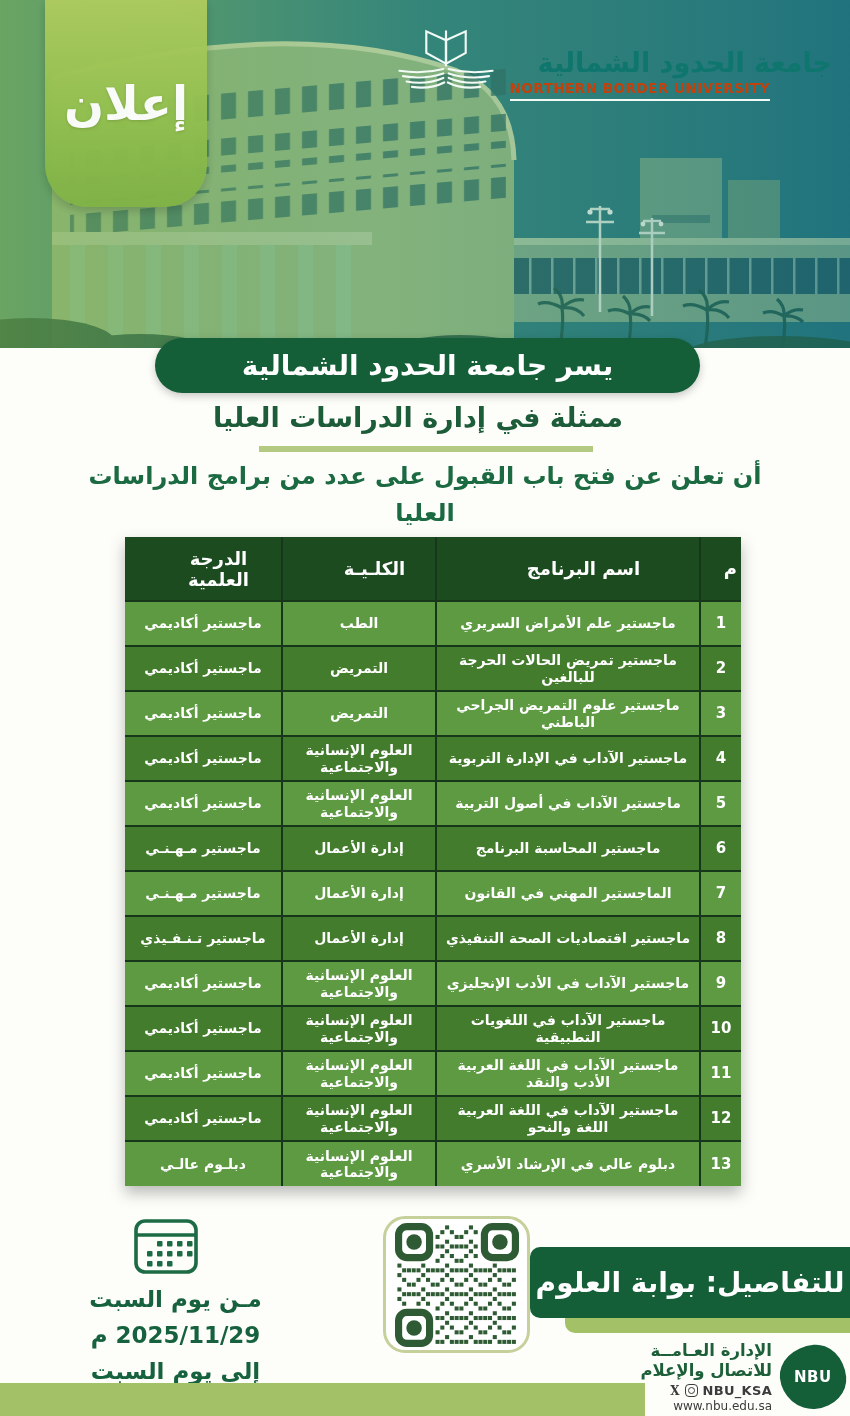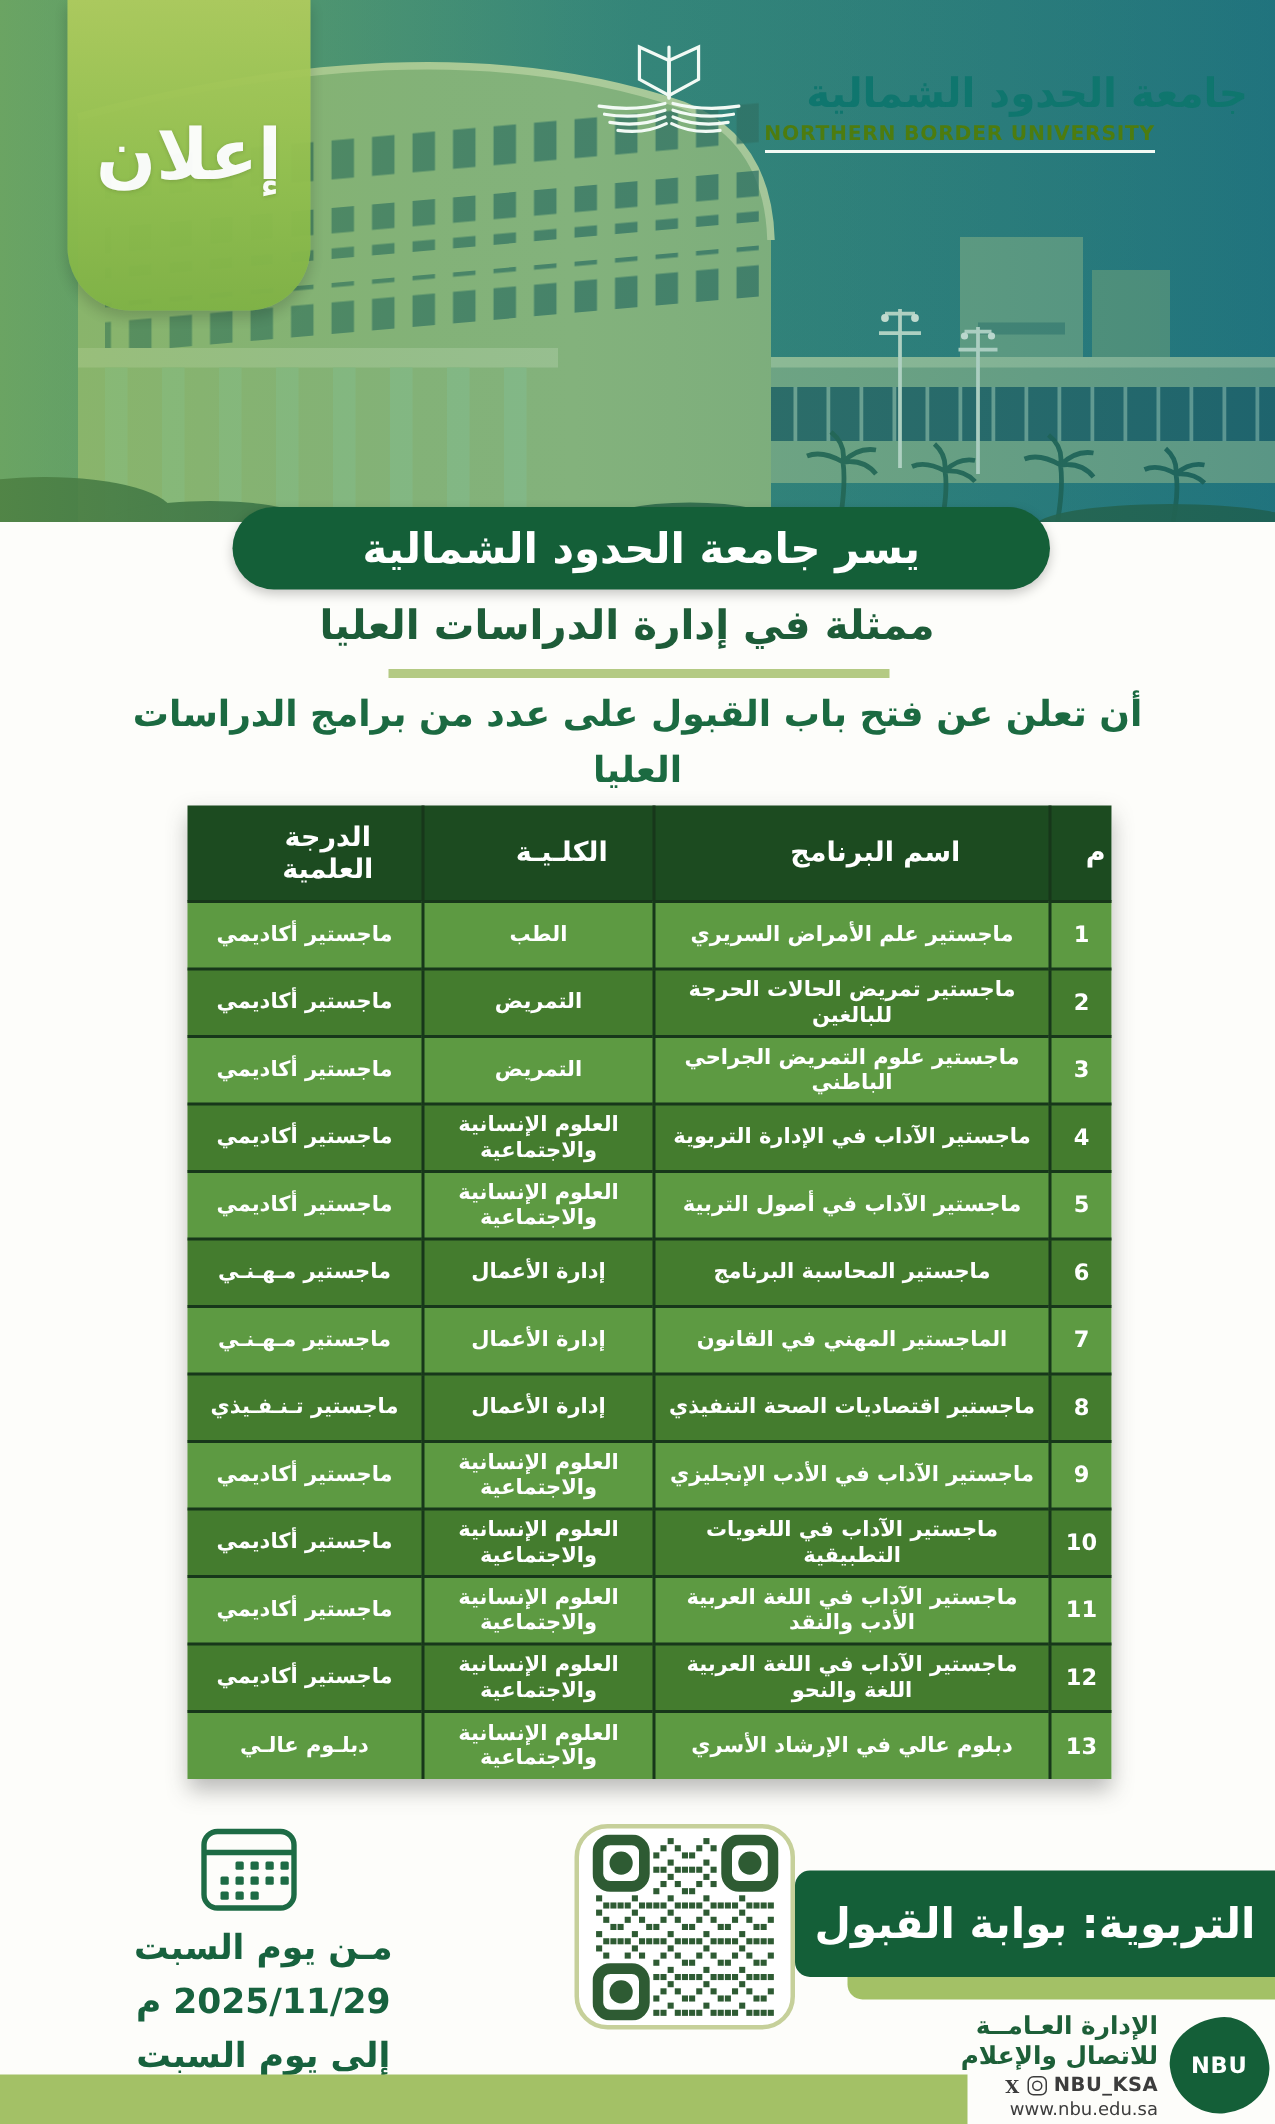--- a/index.html
+++ b/index.html
@@ -16,21 +16,21 @@
     background:linear-gradient(180deg, #aecb5e 0%, #93c04f 55%, #7fb246 100%);
     border-radius:0 0 42px 42px; display:flex; align-items:center; justify-content:center;
     box-shadow:0 4px 10px rgba(0,0,0,.18); opacity:.96; }
   .announce-badge span { color:#fff; font-size:47px; font-weight:bold; letter-spacing:1px;
     text-shadow:0 1px 3px rgba(0,0,0,.15); }
 
   .uni-logo { position:absolute; right:18px; top:26px; display:flex; align-items:flex-start;
     gap:10px; direction:rtl; }
   .uni-logo .names { text-align:left; margin-top:22px; }
   .uni-logo .ar { color:#0f766e; font-size:27px; font-weight:bold; line-height:30px;margin-left:28px; }
-  .uni-logo .en { color:#4d7c0f; font-size:13.5px; font-weight:bold; letter-spacing:.5px;
+  .uni-logo .en { color:#c2410c; font-size:13.5px; font-weight:bold; letter-spacing:.5px;
     border-bottom:2px solid #f2faf5; padding-bottom:3px; display:inline-block; }
 
   
   .pill-banner { position:absolute; left:155px; top:338px; width:545px; height:55px;
     background:var(--dark-green); border-radius:28px; display:flex; align-items:center;
     justify-content:center; box-shadow:0 3px 8px rgba(0,0,0,.22); }
   .pill-banner span { color:#fff; font-size:28px; font-weight:bold; }
 
   .subtitle { position:absolute; left:0; top:402px; width:836px; text-align:center;
     color:#1d5c38; font-size:27px; font-weight:bold; }
@@ -340,21 +340,21 @@
     </svg>
   </div>
 
   <div class="period">
     <div>مـن يوم السبت 2025/11/29 م</div>
     <div>إلى يوم السبت 2025/12/06 م</div>
   </div>
 
   <div class="details-underlay"></div>
   <div class="details-banner">
-    <span>التربوية: بوابة القبول</span>
+    <span>للتفاصيل: بوابة العلوم</span>
   </div>
 
   <div class="qr-box">
     <svg width="124" height="124" viewBox="0 0 104 104">
         <rect x="2" y="34" width="3.4" height="3.4" fill="#2e5b33"></rect>
         <rect x="2" y="42" width="3.4" height="3.4" fill="#2e5b33"></rect>
         <rect x="2" y="54" width="3.4" height="3.4" fill="#2e5b33"></rect>
         <rect x="2" y="62" width="3.4" height="3.4" fill="#2e5b33"></rect>
         <rect x="6" y="38" width="3.4" height="3.4" fill="#2e5b33"></rect>
         <rect x="6" y="46" width="3.4" height="3.4" fill="#2e5b33"></rect>

